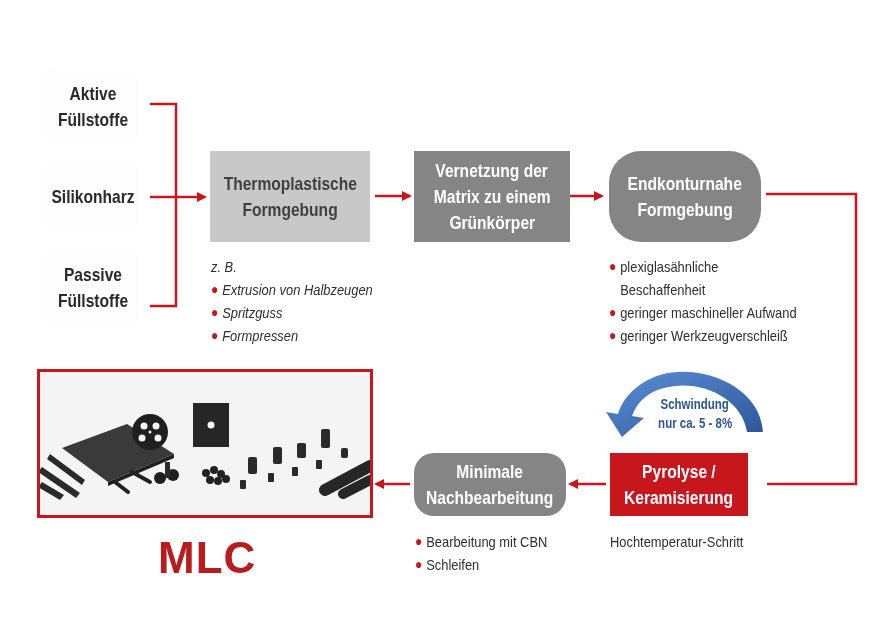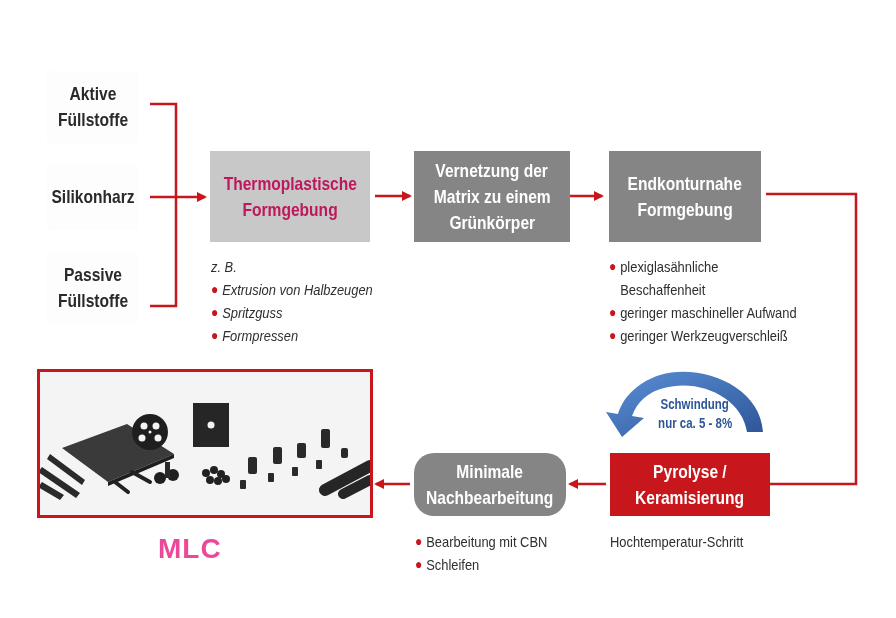--- a/index.html
+++ b/index.html
@@ -5,29 +5,29 @@
   html, body { margin:0; padding:0; background:#ffffff; }
   body { width:896px; height:618px; position:relative; overflow:hidden;
          font-family:"Liberation Sans Narrow","Liberation Sans", sans-serif; color:#2b2b2b; }
   .input-box { position:absolute; background:#fdfdfd; box-shadow:0 0 2px rgba(0,0,0,0.04);
                display:flex; align-items:center; justify-content:center; text-align:center;
                font-size:19px; font-weight:bold; line-height:26px; color:#2a2a2a;
                transform:scaleX(0.82); transform-origin:center; }
   .step { position:absolute; display:flex; align-items:center; justify-content:center; text-align:center;
           font-size:19px; font-weight:bold; line-height:26px; }
   .step span { display:inline-block; transform:scaleX(0.82); white-space:nowrap; }
-  .step.light { background:#c8c8c8; color:#be185d; }
+  .step.light { background:#c8c8c8; color:#404040; }
   .step.dark { background:#858585; color:#ffffff; }
   .step.red { background:#c8161d; color:#ffffff; }
   .list { position:absolute; font-size:15px; line-height:23px; color:#2e2e2e; }
   .list .row { display:flex; align-items:flex-start; white-space:nowrap; transform:scaleX(0.86); transform-origin:left; }
   .list .bullet { color:#c8161d; width:13px; flex:0 0 13px; font-size:14px; }
   .list .indent { padding-left:13px; }
   svg.lines { position:absolute; left:0; top:0; }
-  .mlc { position:absolute; font-size:28px; font-weight:bold; color:#ec4899; letter-spacing:1px; }
+  .mlc { position:absolute; font-size:44px; font-weight:bold; color:#b91c1c; letter-spacing:1px; }
   .shrink-label { position:absolute; color:#2d5597; font-weight:bold; font-size:14px; line-height:19px; text-align:center; }
   .shrink-label span { display:inline-block; transform:scaleX(0.82); white-space:nowrap; }
   .photo { position:absolute; border:3px solid #c8161d; background:#f4f4f4; overflow:hidden; }
 </style>
 </head>
 <body>
 
 <svg class="lines" width="896" height="618">
   <defs>
     <marker id="ah" markerWidth="10" markerHeight="10" refX="8" refY="5" orient="auto" markerUnits="userSpaceOnUse">
@@ -65,24 +65,24 @@
       <div>Füllstoffe</div>
     </div>
 </div>
 
 <div class="step light" style="left:210px;top:151px;width:160px;height:91px;">
   <div><span>Thermoplastische</span><br><span>Formgebung</span></div>
 </div>
 <div class="step dark" style="left:414px;top:151px;width:156px;height:91px;">
   <div><span>Vernetzung der</span><br><span>Matrix zu einem</span><br><span>Grünkörper</span></div>
 </div>
-<div class="step dark" style="left:609px;top:151px;width:152px;height:91px;">
+<div class="step dark" style="left:609px;top:151px;width:152px;height:91px;border-radius:32px;">
   <div><span>Endkonturnahe</span><br><span>Formgebung</span></div>
 </div>
-<div class="step red" style="left:610px;top:453px;width:160px;height:63px;text-decoration:underline;">
+<div class="step red" style="left:610px;top:453px;width:138px;height:63px;text-decoration:underline;">
   <div><span>Pyrolyse /</span><br><span>Keramisierung</span></div>
 </div>
 <div class="step dark" style="left:414px;top:453px;width:152px;height:63px;border-radius:20px;">
   <div><span>Minimale</span><br><span>Nachbearbeitung</span></div>
 </div>
 
 <div class="list" style="left:211px;top:255px;font-style:italic;">
   <div class="row">
       <span>z. B.</span>
     </div>

